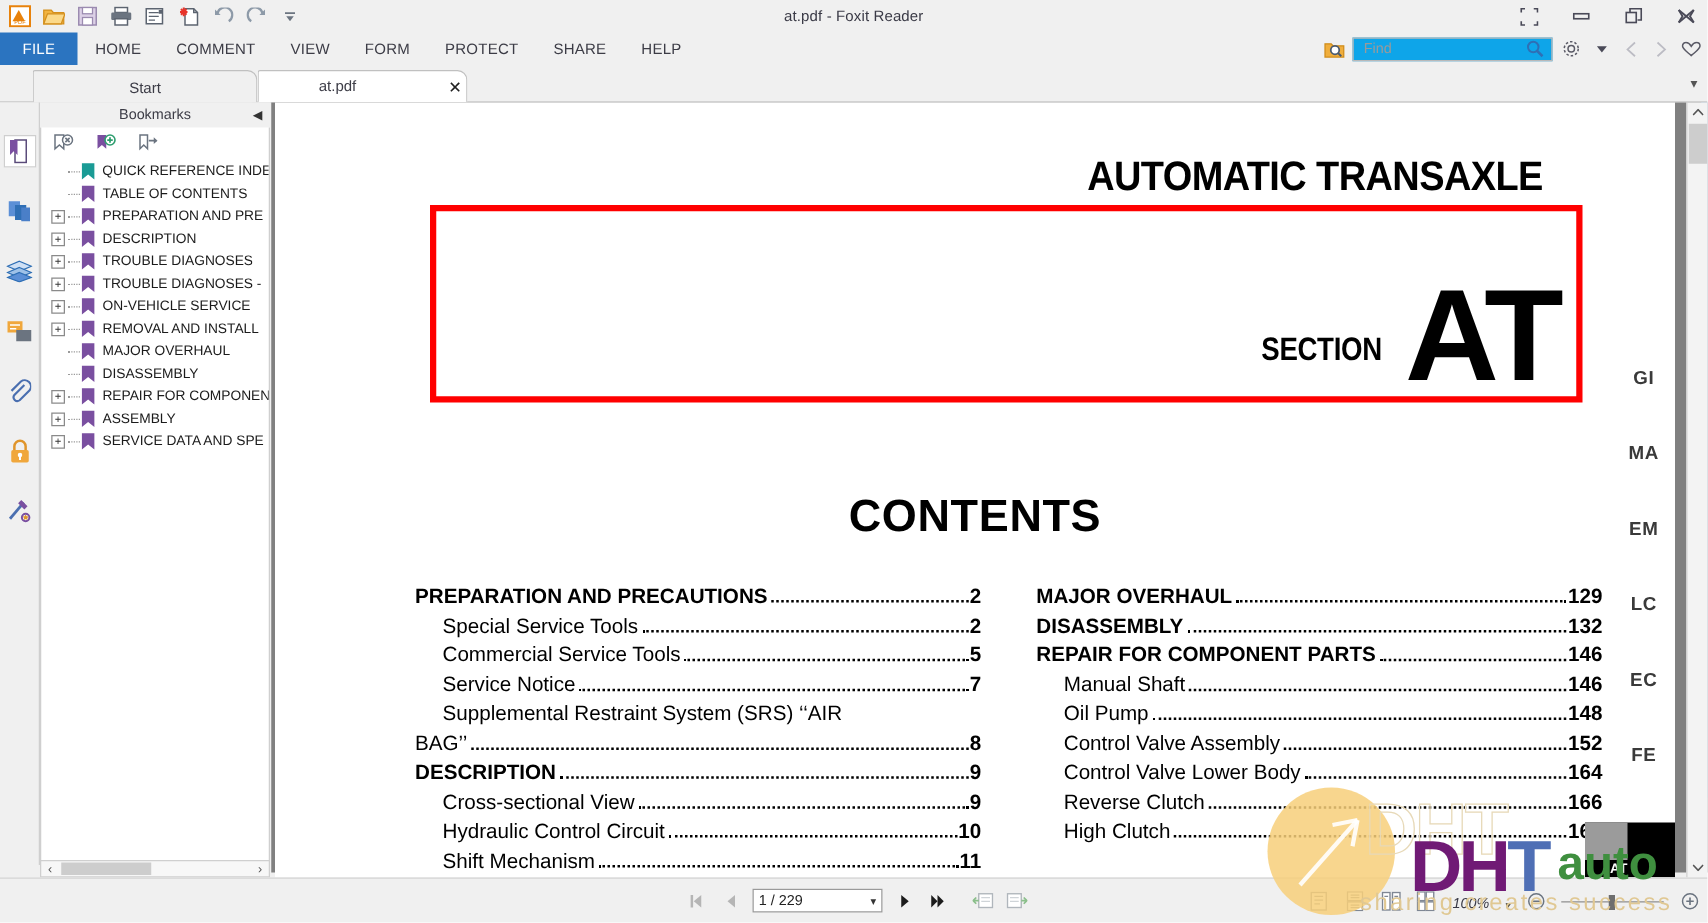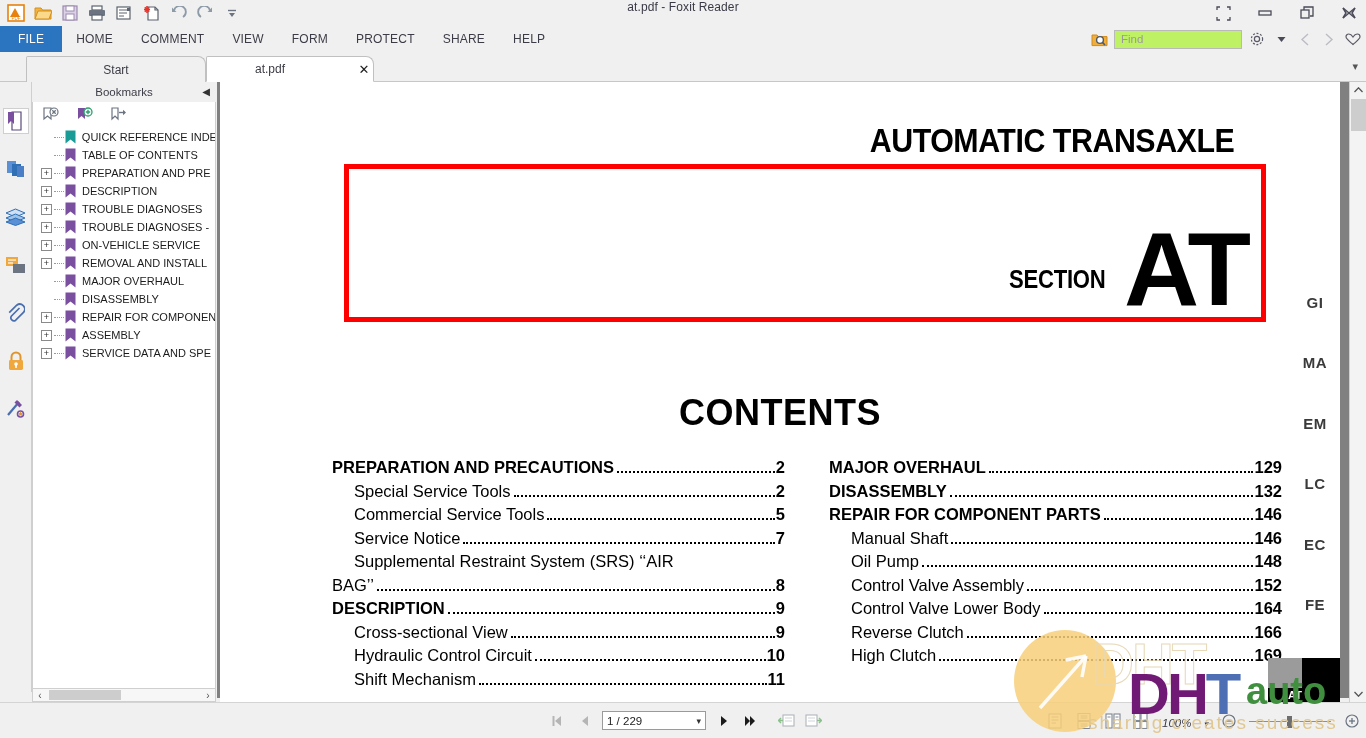--- a/index.html
+++ b/index.html
@@ -9,21 +9,21 @@
     overflow: hidden;
     font-family: "Liberation Sans", sans-serif;
     background: #ffffff;
   }
   #app { position: relative; width: 1366px; height: 738px; background: #f0f0f0; }
 
   
   .titlebar {
     position: absolute; left:0; top:0; width:1366px; height:26px;
     background: #f0f0f0;
-    display: flex; align-items: flex-start;
+    display: flex; align-items: center;
   }
   .qat { display:flex; align-items:center; gap:7px; padding-left:6px; height:26px; }
   .qat .ic { width:20px; height:20px; display:flex; align-items:center; justify-content:center; }
   .title-text {
     position:absolute; left:0; right:0; text-align:center;
     font-size: 12px; color:#3a3a46; letter-spacing:.1px;
   }
   .winbtns { position:absolute; right:6px; top:0; height:26px; display:flex; align-items:center; gap:20px; }
   .winbtn { width:22px; height:22px; display:flex; align-items:center; justify-content:center; color:#4a4a58; }
 
@@ -32,22 +32,22 @@
     position:absolute; left:0; top:26px; width:1366px; height:26px;
     background:#f0f0f0; display:flex; align-items:stretch;
   }
   .menu-item {
     display:flex; align-items:center; padding:0 14px;
     font-size:12px; color:#3c3c46; letter-spacing:.2px;
   }
   .menu-item.file { background:#2b74c0; color:#ffffff; padding:0 18px; }
   .menu-right { position:absolute; right:4px; top:0; height:26px; display:flex; align-items:center; gap:6px; }
   .findbox {
-    width:128px; height:19px; background:#bef264; border:1px solid #b9b9b9;
-    display:flex; align-items:center; padding:0 4px; position:relative;
+    width:160px; height:19px; background:#0ea5e9; border:1px solid #b9b9b9;
+    display:flex; align-items:center; padding:0 4px; position:relative;justify-content:center;
   }
   .findbox input {
     border:0; outline:0; width:132px; font-size:11.5px; color:#333;
     font-family:"Liberation Sans", sans-serif; background:transparent;
   }
   .findbox input::placeholder { color:#9a9a9a; }
   .small-ic { width:18px; height:18px; display:flex; align-items:center; justify-content:center; color:#5a5a66; }
   .small-ic.dim { color:#bcbcc4; }
 
   
@@ -139,21 +139,21 @@
   }
   .at-big {
     position:absolute; right:14px; bottom:-4px;
     font-weight:bold; font-size:104px; line-height:104px; color:#000;
     letter-spacing:-4px;
   }
   .contents-h {
     position:absolute; left:0; right:0; top:310px; text-align:center;
     font-weight:bold; font-size:36px; letter-spacing:.5px; color:#000;
   }
-  .toc { position:absolute; left:112px; top:374px; width:950px; display:flex; gap:44px; }
+  .toc { position:absolute; left:112px; top:384px; width:950px; display:flex; gap:44px; }
   .toc-col { width:455px; }
   .toc-row {
     display:flex; align-items:baseline;
     font-size:16.5px; color:#000; line-height:23.5px; height:23.5px;
     white-space:nowrap;
   }
   .toc-row.major { font-weight:bold; }
   .toc-row.sub { padding-left:22px; }
   .toc-row.cont { padding-left:0px; }
   .toc-t { flex:0 0 auto; }

